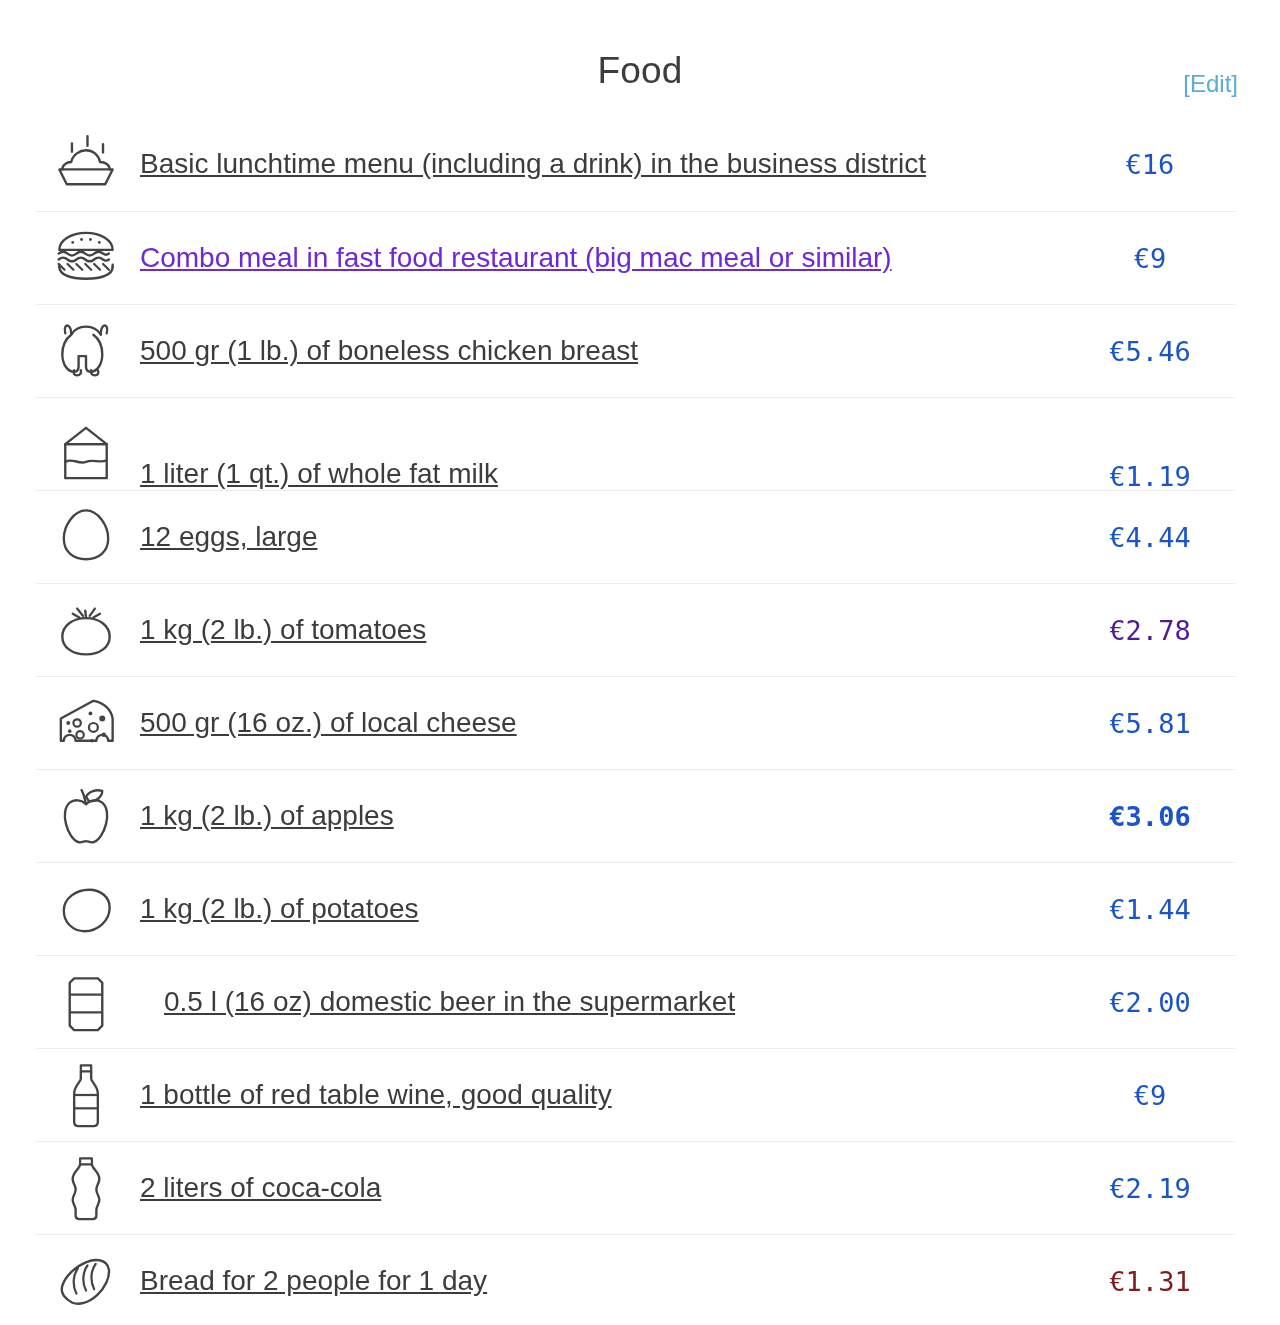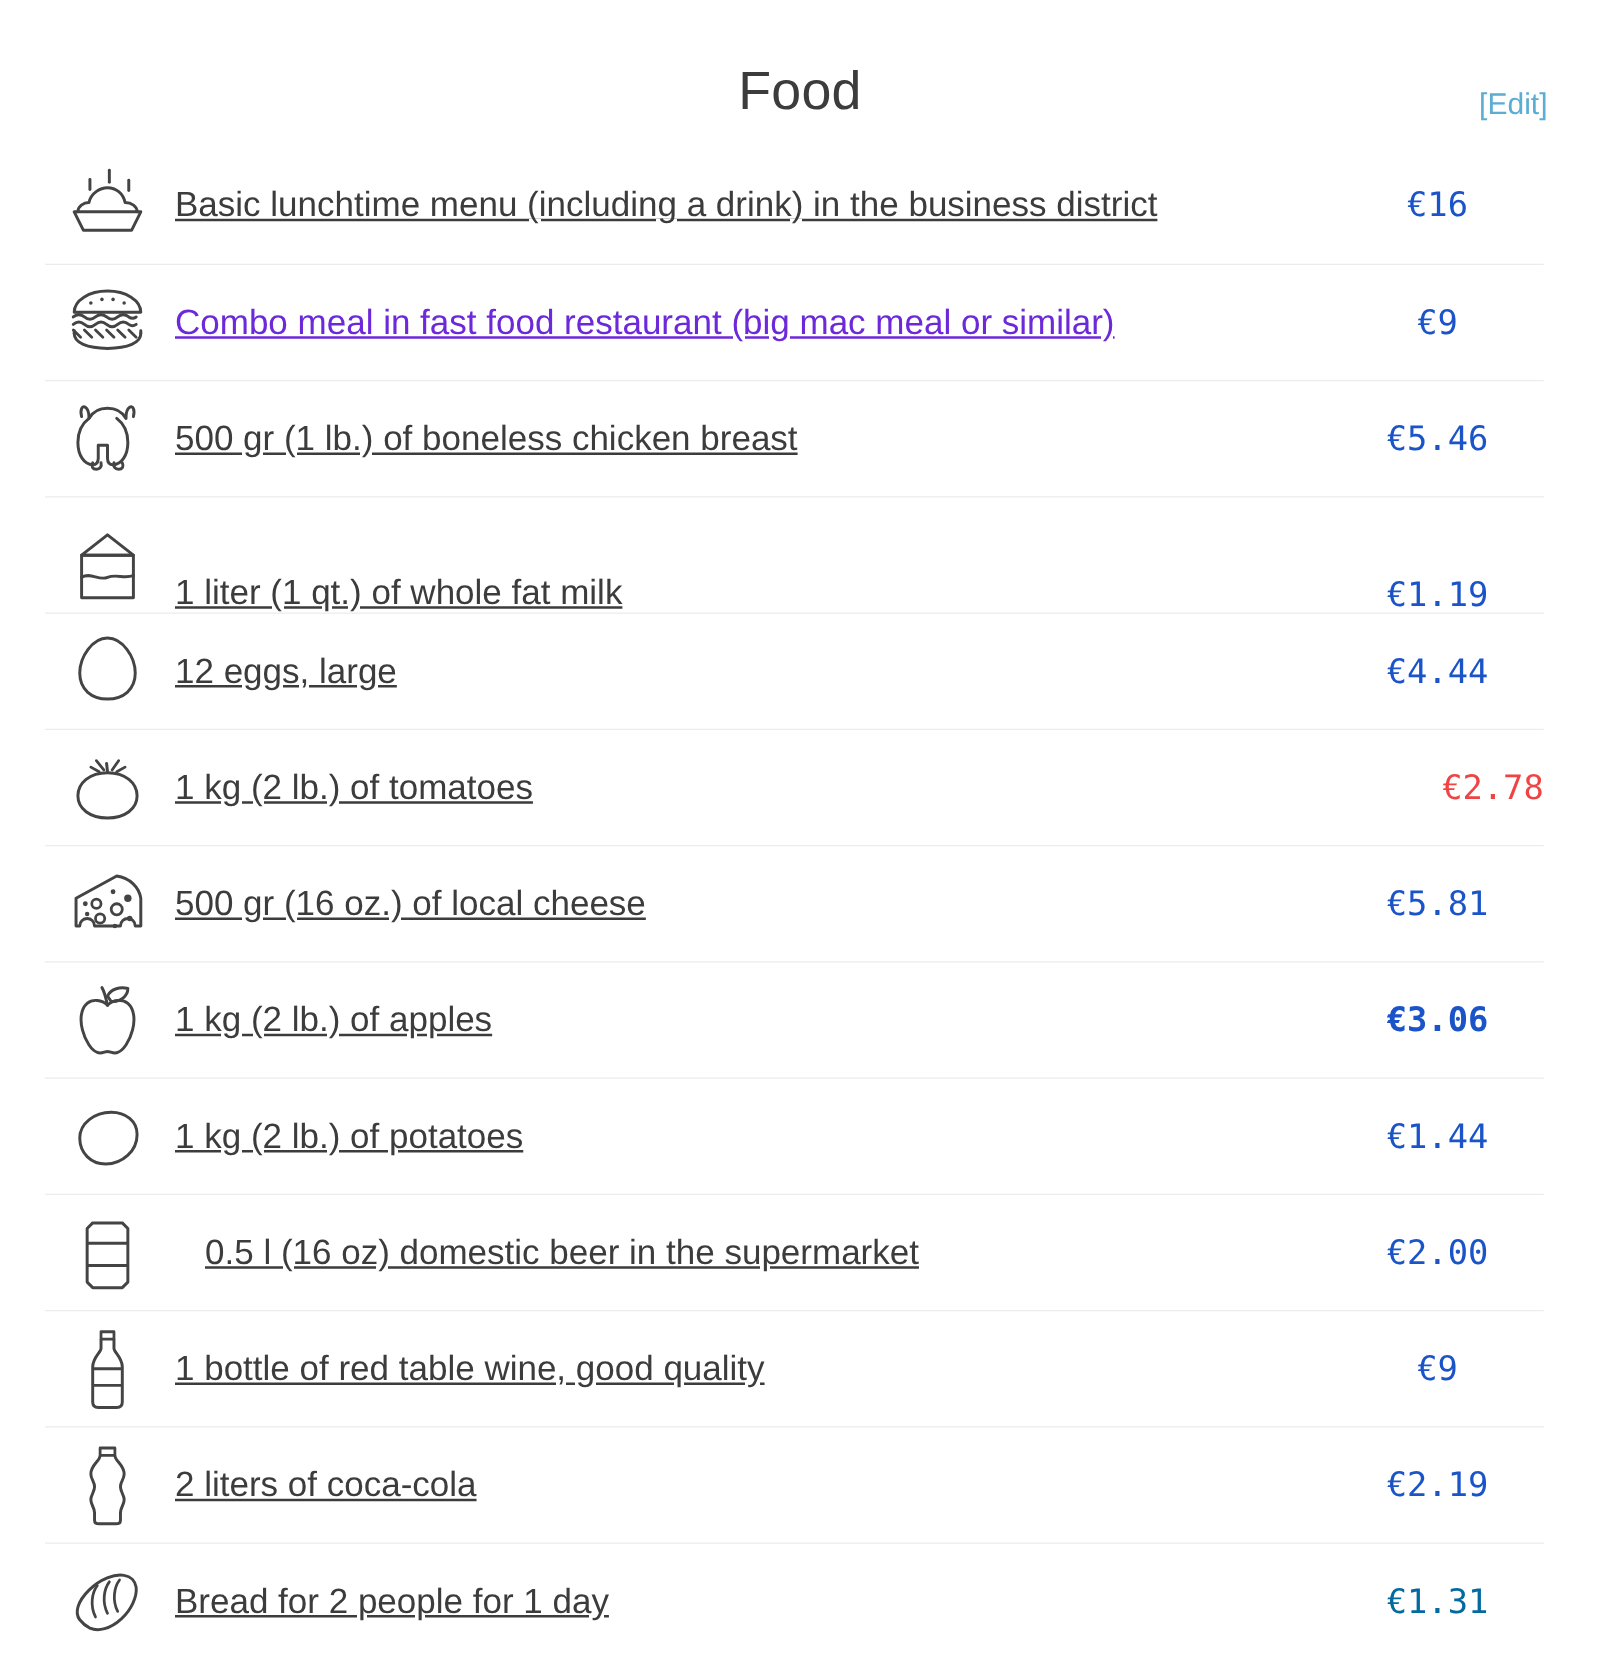--- a/index.html
+++ b/index.html
@@ -24,21 +24,21 @@
   .header {
     position: relative;
     height: 118px;
   }
   .header-title {
     position: absolute;
     left: 0;
     right: 0;
     top: 52px;
     text-align: center;
-    font-size: 43px;
+    font-size: 37px;
     font-weight: 400;
     color: #3d3d3d;
     letter-spacing: .2px;
     line-height: 1;
   }
   .header-edit {
     position: absolute;
     right: 42px;
     top: 72px;
     font-size: 24px;
@@ -170,21 +170,21 @@
         <div class="cell-label" style="color: rgb(60, 60, 60);">12 eggs, large</div>
         <div class="cell-price" style="color: rgb(26, 84, 200);">€4.44</div>
       </div>
       <div class="row" style="border-top-color: transparent;">
         <div class="cell-icon" style="color: rgb(68, 68, 68);">
           <svg viewBox="0 0 100 92">
             <use href="#ic-tomato-icon"></use>
           </svg>
         </div>
         <div class="cell-label" style="color: rgb(60, 60, 60);">1 kg (2 lb.) of tomatoes</div>
-        <div class="cell-price" style="color: #ef4444; text-align: right;">€2.78</div>
+        <div class="cell-price" style="color: #4c1d95;">€2.78</div>
       </div>
       <div class="row" style="border-top-color: transparent;">
         <div class="cell-icon" style="color: rgb(68, 68, 68);">
           <svg viewBox="0 0 100 92">
             <use href="#ic-cheese-wedge-icon"></use>
           </svg>
         </div>
         <div class="cell-label" style="color: rgb(60, 60, 60);">500 gr (16 oz.) of local cheese</div>
         <div class="cell-price" style="color: rgb(26, 84, 200);">€5.81</div>
       </div>
@@ -233,21 +233,21 @@
         <div class="cell-label" style="color: rgb(60, 60, 60);">2 liters of coca-cola</div>
         <div class="cell-price" style="color: rgb(26, 84, 200);">€2.19</div>
       </div>
       <div class="row" style="border-top-color: transparent;">
         <div class="cell-icon" style="color: rgb(68, 68, 68);">
           <svg viewBox="0 0 100 92">
             <use href="#ic-bread-loaf-icon"></use>
           </svg>
         </div>
         <div class="cell-label" style="color: rgb(60, 60, 60);">Bread for 2 people for 1 day</div>
-        <div class="cell-price" style="color: #0369a1;">€1.31</div>
+        <div class="cell-price" style="color: #7f1d1d;">€1.31</div>
       </div>
     </div>
 
 </div>
 
 <svg width="0" height="0" style="position:absolute" aria-hidden="true">
   <defs>
     <g id="ic-hot-meal-bowl-icon">
       <path d="M14 52 h72 l-10 20 h-52 z" fill="none" stroke="currentColor" stroke-width="3.2" stroke-linejoin="round"></path>
       <path d="M18 52 c0-6 6-10 12-10 c2-10 12-16 20-16 c9 0 17 6 19 16 c7 0 13 4 13 10" fill="none" stroke="currentColor" stroke-width="3.2" stroke-linecap="round" stroke-linejoin="round"></path>

